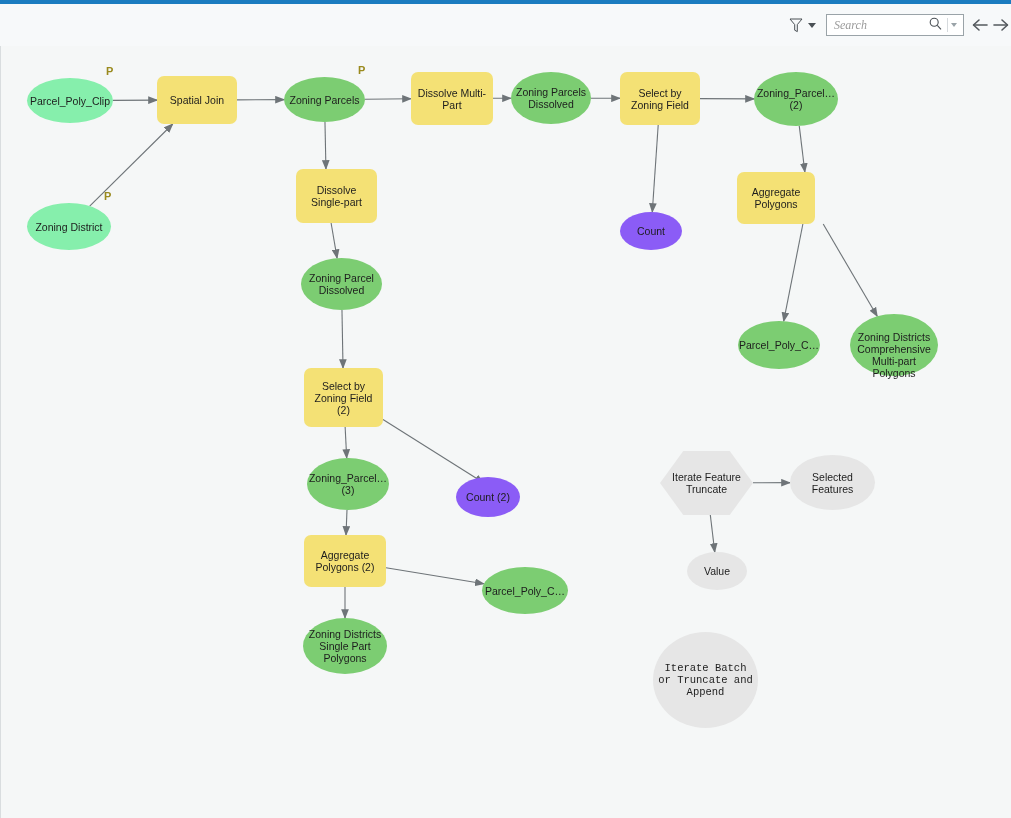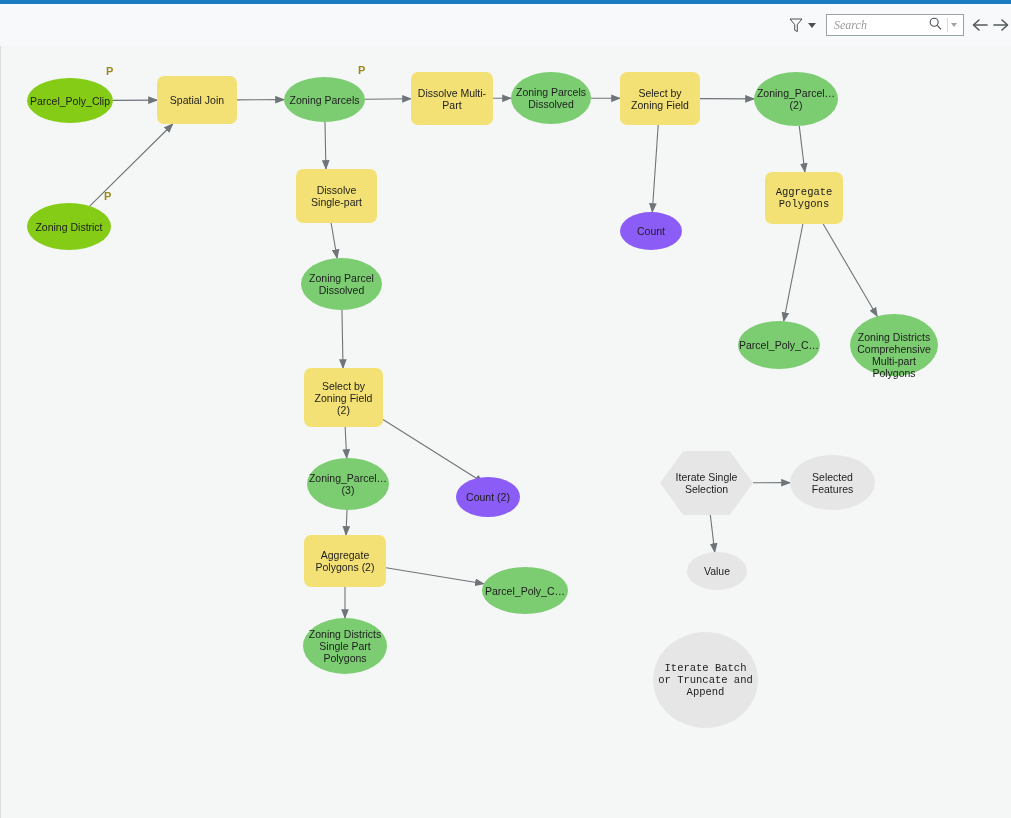--- a/index.html
+++ b/index.html
@@ -45,21 +45,21 @@
 
   
   .node{
     position:absolute;box-sizing:border-box;display:flex;align-items:center;justify-content:center;
     text-align:center;font-size:10.5px;color:#1d1d1d;line-height:12px;
     padding:2px 4px;
   }
   .node.oval{border-radius:50%;}
   .node.rect{border-radius:7px;}
   .node.hex{}
-  .n-blue{background:#84cc16;}
+  .n-blue{background:#86efac;}
   .n-lightblue{background:#8b5cf6;}
   .n-green{background:#7ccd72;}
   .n-yellow{background:#f4e175;}
   .n-grey{background:#e6e6e6;}
 
   .plabel{
     position:absolute;font-size:11px;font-weight:bold;color:#9a8a1e;
     font-family:"Liberation Sans","DejaVu Sans",sans-serif;
   }
 </style>
@@ -165,21 +165,21 @@
         <div class="node rect n-yellow" style="left: 619px; top: 26px; width: 80px; height: 53px;">
           <span style="white-space: pre-line;">Select by Zoning Field</span>
         </div>
         <div class="node oval n-green" style="left: 753px; top: 26px; width: 84px; height: 54px;">
           <span style="white-space: pre-line;">Zoning_Parcel…
 (2)</span>
         </div>
         <div class="node oval n-lightblue" style="left: 619px; top: 166px; width: 62px; height: 38px;">
           <span style="white-space: pre-line;">Count</span>
         </div>
-        <div class="node rect n-yellow" style="left: 764px; top: 126px; width: 78px; height: 52px; font-family: Liberation Mono, monospace;">
+        <div class="node rect n-yellow" style="left: 736px; top: 126px; width: 78px; height: 52px;">
           <span style="white-space: pre-line;">Aggregate Polygons</span>
         </div>
         <div class="node oval n-green" style="left: 737px; top: 275px; width: 82px; height: 48px;">
           <span style="white-space: pre-line;">Parcel_Poly_C…</span>
         </div>
         <div class="node oval n-green" style="left: 849px; top: 268px; width: 88px; height: 62px;">
           <span style="white-space: pre-line; margin-top: 20px;">Zoning Districts Comprehensive Multi-part Polygons</span>
         </div>
         <div class="node rect n-yellow" style="left: 295px; top: 123px; width: 81px; height: 54px;">
           <span style="white-space: pre-line;">Dissolve Single-part</span>
@@ -200,21 +200,21 @@
         <div class="node rect n-yellow" style="left: 303px; top: 489px; width: 82px; height: 52px;">
           <span style="white-space: pre-line;">Aggregate Polygons (2)</span>
         </div>
         <div class="node oval n-green" style="left: 481px; top: 521px; width: 86px; height: 47px;">
           <span style="white-space: pre-line;">Parcel_Poly_C…</span>
         </div>
         <div class="node oval n-green" style="left: 302px; top: 572px; width: 84px; height: 56px;">
           <span style="white-space: pre-line;">Zoning Districts Single Part Polygons</span>
         </div>
         <div class="node hex n-grey" style="left: 659px; top: 405px; width: 93px; height: 64px; clip-path: polygon(25% 0px, 75% 0px, 100% 50%, 75% 100%, 25% 100%, 0px 50%); background: rgb(230, 230, 230);">
-          <span style="white-space: pre-line;">Iterate Single Selection</span>
+          <span style="white-space: pre-line;">Iterate Feature Truncate</span>
         </div>
         <div class="node oval n-grey" style="left: 789px; top: 409px; width: 85px; height: 55px;">
           <span style="white-space: pre-line;">Selected Features</span>
         </div>
         <div class="node oval n-grey" style="left: 686px; top: 506px; width: 60px; height: 38px;">
           <span style="white-space: pre-line;">Value</span>
         </div>
         <div class="node oval n-grey" style="left: 652px; top: 586px; width: 105px; height: 96px; font-family: Liberation Mono, monospace;">
           <span style="white-space: pre-line;">Iterate Batch or Truncate and Append</span>
         </div>

